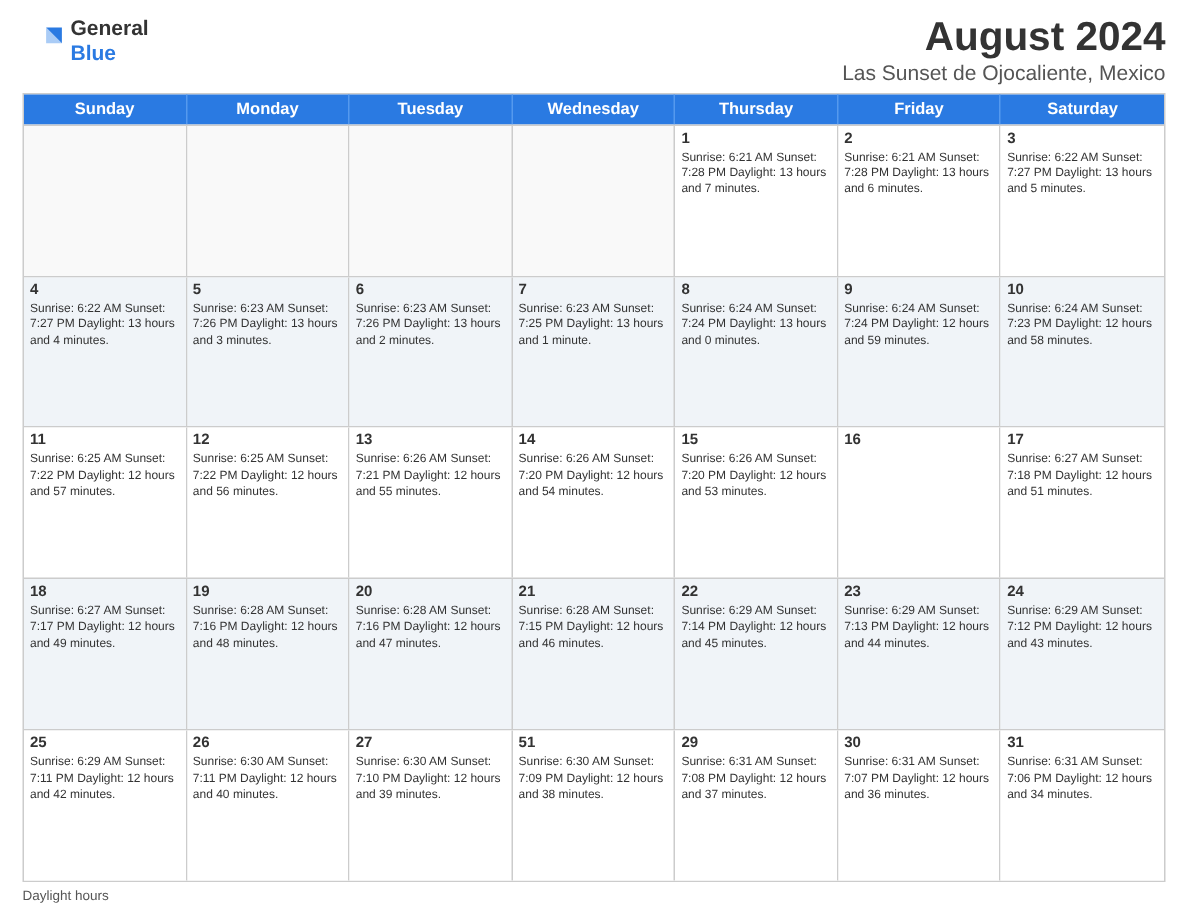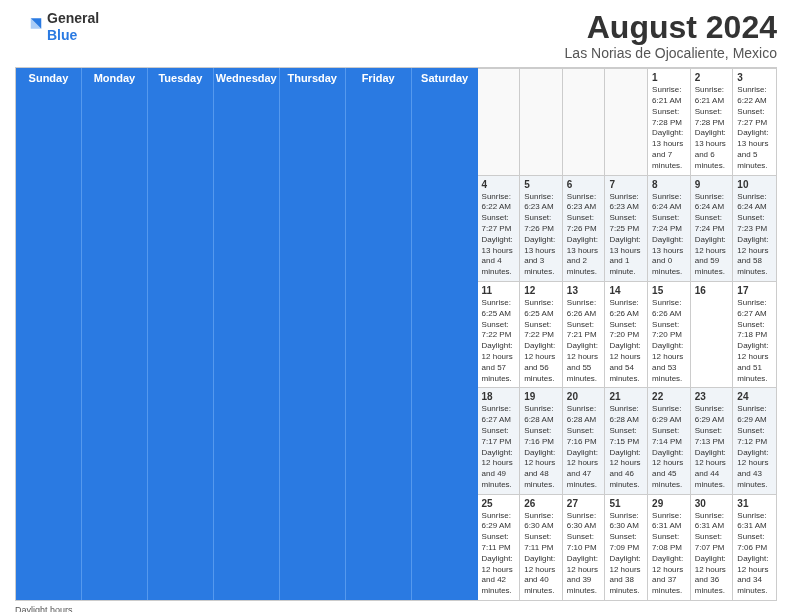--- a/index.html
+++ b/index.html
@@ -36,34 +36,34 @@
     .logo-text .general { color: #333; }
     .logo-text .blue { color: #2a7ae2; }
     .logo-icon {
       width: 28px;
       height: 28px;
     }
     .title-block {
       text-align: right;
     }
     .title-block h1 {
-      font-size: 32px;
+      font-size: 27px;
       font-weight: bold;
       color: #333;
       line-height: 1.1;
     }
     .title-block h2 {
       font-size: 14px;
       font-weight: normal;
       color: #555;
     }
     .calendar {
       flex: 1;
       display: flex;
-      flex-direction: row;
+      flex-direction: column;
       border: 1px solid #ccc;
     }
     .cal-header-row {
       display: grid;
       grid-template-columns: repeat(7, 1fr);
       background: #2a7ae2;
     }
     .cal-header-cell {
       color: #fff;
       font-size: 11px;
@@ -124,21 +124,21 @@
         <polygon points="18,6 30,6 30,18" fill="#2a7ae2"></polygon>
         <polygon points="18,6 30,18 18,18" fill="#5599ee" opacity="0.5"></polygon>
       </svg>
       <div class="logo-text">
         <div class="general">General</div>
         <div class="blue">Blue</div>
       </div>
     </div>
     <div class="title-block">
       <h1>August 2024</h1>
-      <h2>Las Norias de Ojocaliente, Mexico</h2>
+      <h2>Las Sunset de Ojocaliente, Mexico</h2>
     </div>
   </div>
 
   <div class="calendar">
     <div class="cal-header-row">
     <div class="cal-header-cell">Sunday</div>
         <div class="cal-header-cell">Monday</div>
         <div class="cal-header-cell">Tuesday</div>
         <div class="cal-header-cell">Wednesday</div>
         <div class="cal-header-cell">Thursday</div>

